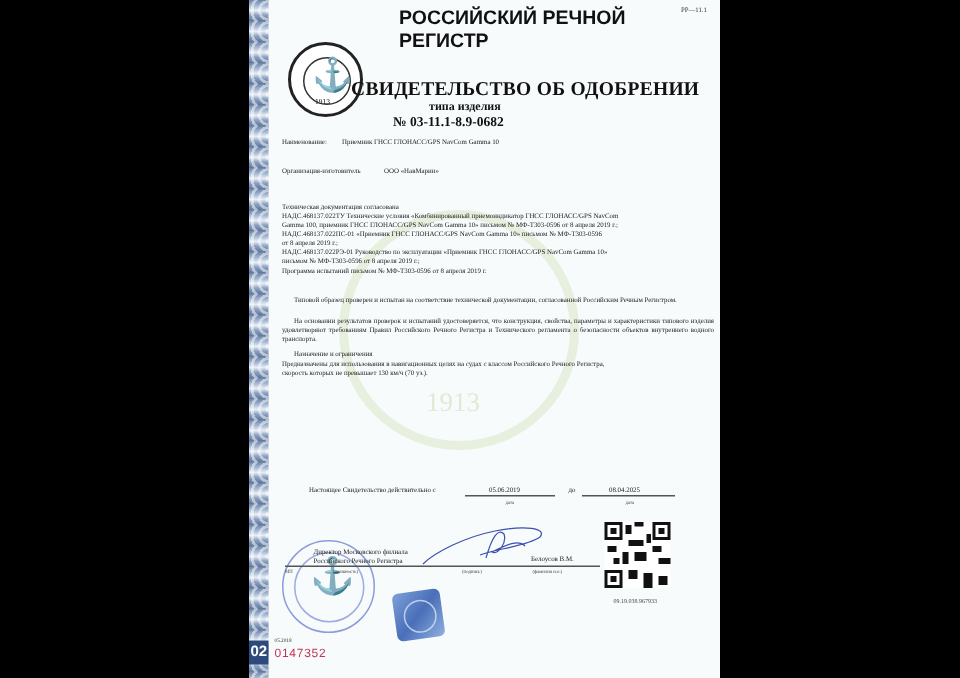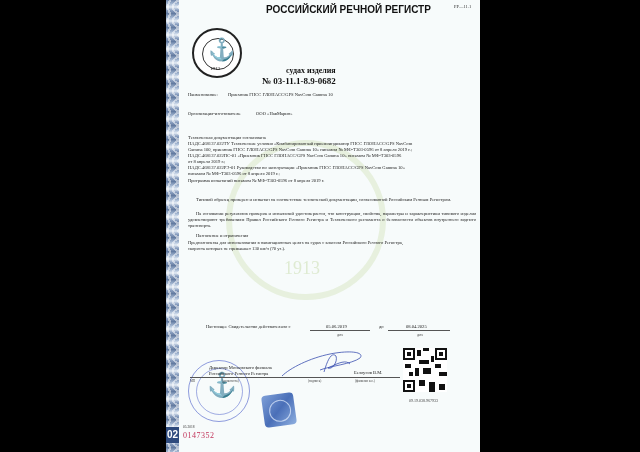--- a/index.html
+++ b/index.html
@@ -11,59 +11,60 @@
   .border-strip::after { content:""; position:absolute; inset:0;
     background: repeating-radial-gradient(circle at 13px 7px, rgba(255,255,255,0.5) 0 2px, transparent 2px 5px);
     background-size:13px 14px; }
   .strip-num { position:absolute; left:0; top:427px; width:13px; height:16px; background:#2e4a7d; color:#fff; font-size:10px; font-weight:bold; text-align:center; line-height:16px; font-family:"Liberation Sans", sans-serif; }
   .logo { position:absolute; left:26px; top:28px; width:50px; height:50px; border-radius:50%; border:2px solid #222; background:#fff; box-sizing:border-box; }
   .logo-inner { position:absolute; left:8px; top:8px; width:30px; height:30px; border-radius:50%; border:1px solid #333; }
   .anchor { position:absolute; left:14px; top:9px; font-size:22px; line-height:22px; color:#111; }
   .logo-year { position:absolute; left:16px; top:36px; font-size:5px; color:#111; }
   .watermark { position:absolute; left:60px; top:140px; width:160px; height:160px; border-radius:50%; border:6px solid rgba(200,220,170,0.35); box-sizing:border-box; }
   .watermark-year { position:absolute; left:118px; top:258px; font-size:18px; color:rgba(200,220,170,0.5); font-family:"Liberation Serif", serif; }
-  .org { position:absolute; left:100px; top:4px; font-family:"Liberation Sans", sans-serif; font-size:10px; font-weight:bold; color:#111; }
+  .org { position:absolute; left:100px; top:4px; font-family:"Liberation Sans", sans-serif; font-size:13px; font-weight:bold; color:#111; }
   .form-code { position:absolute; left:288px; top:4px; font-size:4.5px; color:#333; }
   .title { position:absolute; left:68px; top:51px; font-size:13px; font-weight:bold; letter-spacing:0.2px; color:#111; }
   .subtitle { position:absolute; left:120px; top:66px; font-size:8px; font-weight:bold; color:#111; }
   .number { position:absolute; left:96px; top:76px; font-size:9px; font-weight:bold; color:#111; }
   .txt { position:absolute; font-size:4.6px; color:#222; line-height:6.3px; white-space:nowrap; }
   .para { position:absolute; font-size:4.6px; color:#222; line-height:6.2px; width:288px; text-align:justify; }
   .line { position:absolute; border-bottom:0.7px solid #555; height:0; }
   .tiny { position:absolute; font-size:3.2px; color:#444; }
   .seal { position:absolute; left:22px; top:360px; width:62px; height:62px; border-radius:50%; border:1.5px solid rgba(70,90,200,0.6); box-sizing:border-box; }
   .seal-inner { position:absolute; left:7px; top:7px; width:45px; height:45px; border-radius:50%; border:1px solid rgba(70,90,200,0.5); }
   .seal-anchor { position:absolute; left:18px; top:12px; font-size:24px; color:#3a55c8; line-height:24px; }
   .hologram { position:absolute; left:97px; top:394px; width:32px; height:32px; border-radius:4px; background:linear-gradient(135deg,#7fa0d8,#4a6fb8 50%,#8fb0e0); transform:rotate(-8deg); }
   .holo-circle { position:absolute; left:6px; top:6px; width:20px; height:20px; border-radius:50%; border:1px solid rgba(230,240,255,0.7); }
   .signature { position:absolute; left:114px; top:348px; width:90px; height:32px; }
   .qr { position:absolute; left:237px; top:348px; width:44px; height:44px; background:#fff; }
   .qr-cell { position:absolute; background:#111; }
   .serial-code { position:absolute; left:17px; top:425px; font-size:3.5px; color:#333; }
-  .serial { position:absolute; left:17px; top:431px; font-size:8px; color:#c2335a; font-family:Liberation Serif, serif; letter-spacing:0.5px; }
+  .serial { position:absolute; left:17px; top:431px; font-size:8px; color:#c2335a; font-family:Liberation Sans, sans-serif; letter-spacing:0.5px; }
 </style>
 </head>
 <body>
 
 <div class="page">
   <div class="border-strip"></div>
   <div class="strip-num">02</div>
 
   <div class="watermark"></div>
   <div class="watermark-year">1913</div>
 
   <div class="logo">
     <div class="logo-inner"></div>
     <div class="anchor">⚓</div>
     <div class="logo-year">1913</div>
   </div>
 
   <div class="org">РОССИЙСКИЙ РЕЧНОЙ РЕГИСТР</div>
   <div class="form-code">РР—11.1</div>
-  <div class="subtitle">судах изделия</div>
+  <div class="title">СВИДЕТЕЛЬСТВО ОБ ОДОБРЕНИИ</div>
+  <div class="subtitle">типа изделия</div>
   <div class="number">№  03-11.1-8.9-0682</div>
 
   <div class="txt" style="left:22px;top:92px;">Наименование:</div>
   <div class="txt" style="left:62px;top:92px;">Приемник ГНСС ГЛОНАСС/GPS NavCom Gamma 10</div>
   <div class="txt" style="left:22px;top:111px;">Организация-изготовитель</div>
   <div class="txt" style="left:90px;top:111px;">ООО «НавМарин»</div>
 
   <div class="txt" style="left:22px;top:135px;">Техническая документация согласована</div>
   <div class="txt" style="left:22px;top:141px;">НАДС.468137.022ТУ Технические условия «Комбинированный приемоиндикатор ГНСС ГЛОНАСС/GPS NavCom</div>
   <div class="txt" style="left:22px;top:147px;">Gamma 100, приемник ГНСС ГЛОНАСС/GPS NavCom Gamma 10» письмом № МФ-Т303-0596 от 8 апреля 2019 г.;</div>

